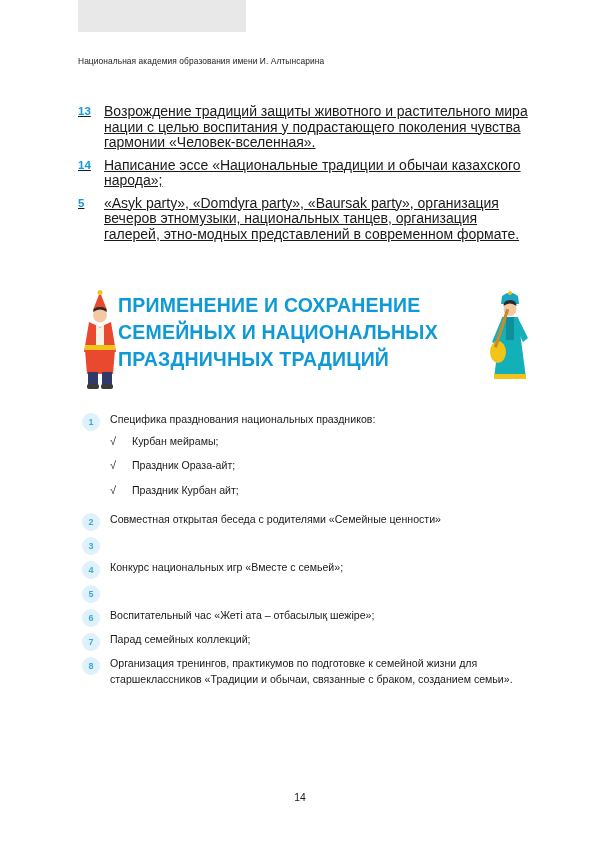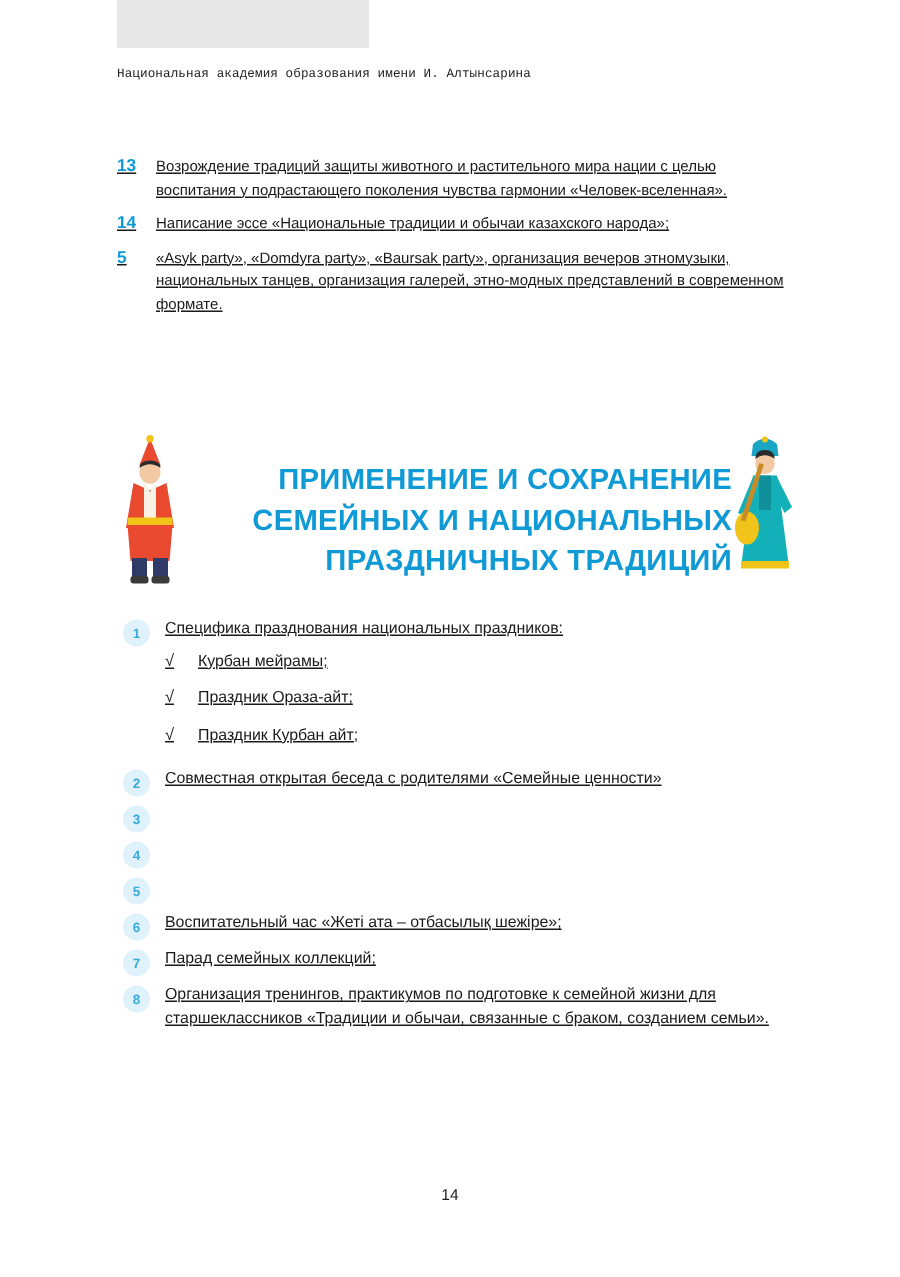--- a/index.html
+++ b/index.html
@@ -24,26 +24,25 @@
   .top-gray-bar {
     position: absolute;
     top: 0;
     left: 78px;
     width: 168px;
     height: 32px;
     background: #e8e8e8;
   }
   .running-head {
     position: absolute;
-    top: 44px;
+    top: 56px;
     left: 78px;
     font-size: 8.4px;
     color: #222;
     letter-spacing: 0.01em;
-    font-family: Liberation Mono, monospace;
   }
   .top-list {
     position: absolute;
     top: 104px;
     left: 78px;
     width: 452px;
   }
   .num-item {
     display: flex;
     align-items: flex-start;
@@ -53,39 +52,39 @@
   .num-blue {
     color: #0f9ad6;
     font-weight: bold;
     font-size: 11.5px;
     width: 26px;
     flex: 0 0 26px;
     text-align: left;
     line-height: 15.5px;
   }
   .num-text {
-    font-size: 10px;
+    font-size: 14px;
     line-height: 15.5px;
     color: #1a1a1a;
     flex: 1;
   }
   
   .heading-block {
     position: absolute;
     top: 290px;
     left: 0;
     width: 600px;
     height: 105px;
   }
   .heading-title {
     position: absolute;
     left: 118px;
-    top: 17px;
+    top: 2px;
     width: 370px;
-    text-align: right;
+    text-align: left;
     color: #0f9ad6;
     font-weight: bold;
     font-size: 19.5px;
     line-height: 27px;
     letter-spacing: 0.2px;
   }
   .fig-left {
     position: absolute;
     left: 74px;
     top: 0px;
@@ -124,21 +123,20 @@
     align-items: center;
     justify-content: center;
     margin-right: 10px;
     margin-top: 1px;
   }
   .c-text {
     font-size: 10.6px;
     line-height: 15.6px;
     flex: 1;
     color: #1a1a1a;
-    text-decoration: underline;
   }
   .sub-list {
     margin: 6px 0 4px 0;
     padding: 0;
     list-style: none;
   }
   .sub-item {
     display: flex;
     align-items: flex-start;
     margin-bottom: 9px;
@@ -268,20 +266,21 @@
       <div class="circle">2</div>
       <div class="c-text">Совместная открытая беседа с родителями «Семейные ценности»</div>
     </div>
 
     <div class="c-item">
       <div class="circle">3</div>
     </div>
 
     <div class="c-item">
       <div class="circle">4</div>
+      <div class="c-text">Конкурс национальных игр «Вместе с семьей»;</div>
     </div>
 
     <div class="c-item">
       <div class="circle">5</div>
     </div>
 
     <div class="c-item">
       <div class="circle">6</div>
       <div class="c-text">Воспитательный час «Жеті ата – отбасылық шежіре»;</div>
     </div>

